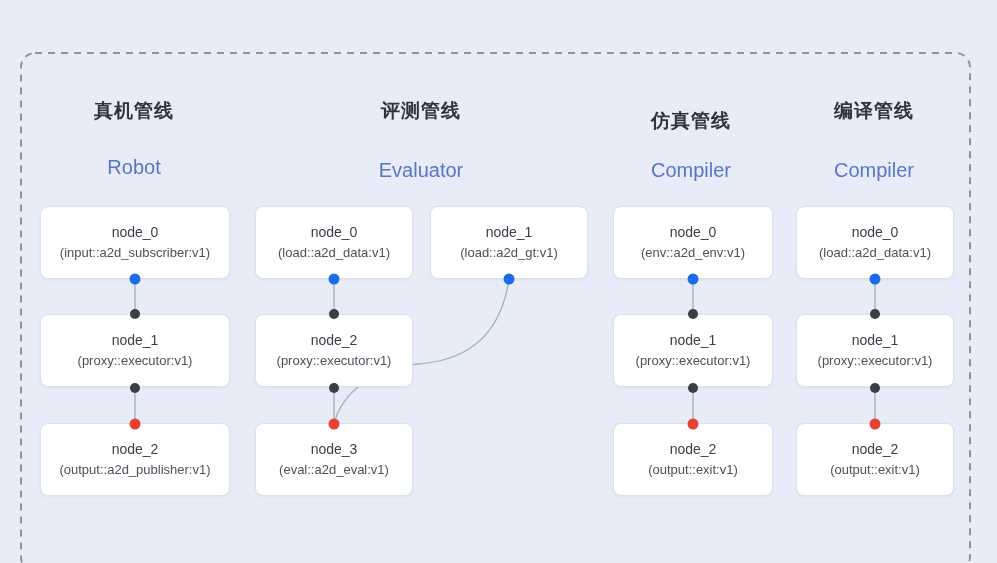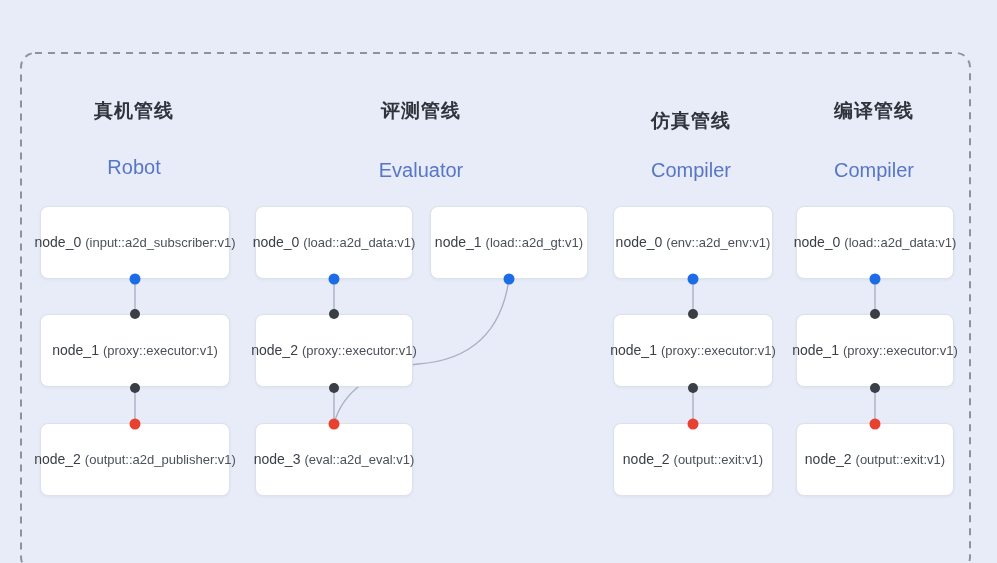--- a/index.html
+++ b/index.html
@@ -23,21 +23,21 @@
     position: absolute; transform: translateX(-50%);
     font-size: 20px; font-weight: 400;
     color: var(--title-en, #5776c6); white-space: nowrap; z-index: 1;
   }
   .node-box {
     position: absolute; z-index: 1;
     background: var(--box-bg, #ffffff);
     border: 1px solid var(--box-border, #dde1ea);
     border-radius: 8px;
     box-shadow: 0 1px 3px rgba(40, 60, 110, 0.06);
-    display: flex; flex-direction: row;
+    display: flex; flex-direction: column;
     align-items: center; justify-content: center; gap: 4px;
     box-sizing: border-box;
   }
   .node-name { font-size: 14px; color: var(--node-name, #3a3f47); line-height: 1.2; }
   .node-type { font-size: 13px; color: var(--node-type, #4b5059); line-height: 1.2; }
 </style>
 </head>
 <body>
 
 <div id="stage" style="width: 997px; height: 563px; background: rgb(232, 236, 248); --edge: #a7b1c4; --dot-blue: #1c6ce6; --dot-black: #3a3e45; --dot-red: #e84130; --box-bg: #ffffff; --box-border: #dde1ea; --node-name: #3a3f47; --node-type: #4b5059; --title-cn: #2f333c; --title-en: #5776c6;">

